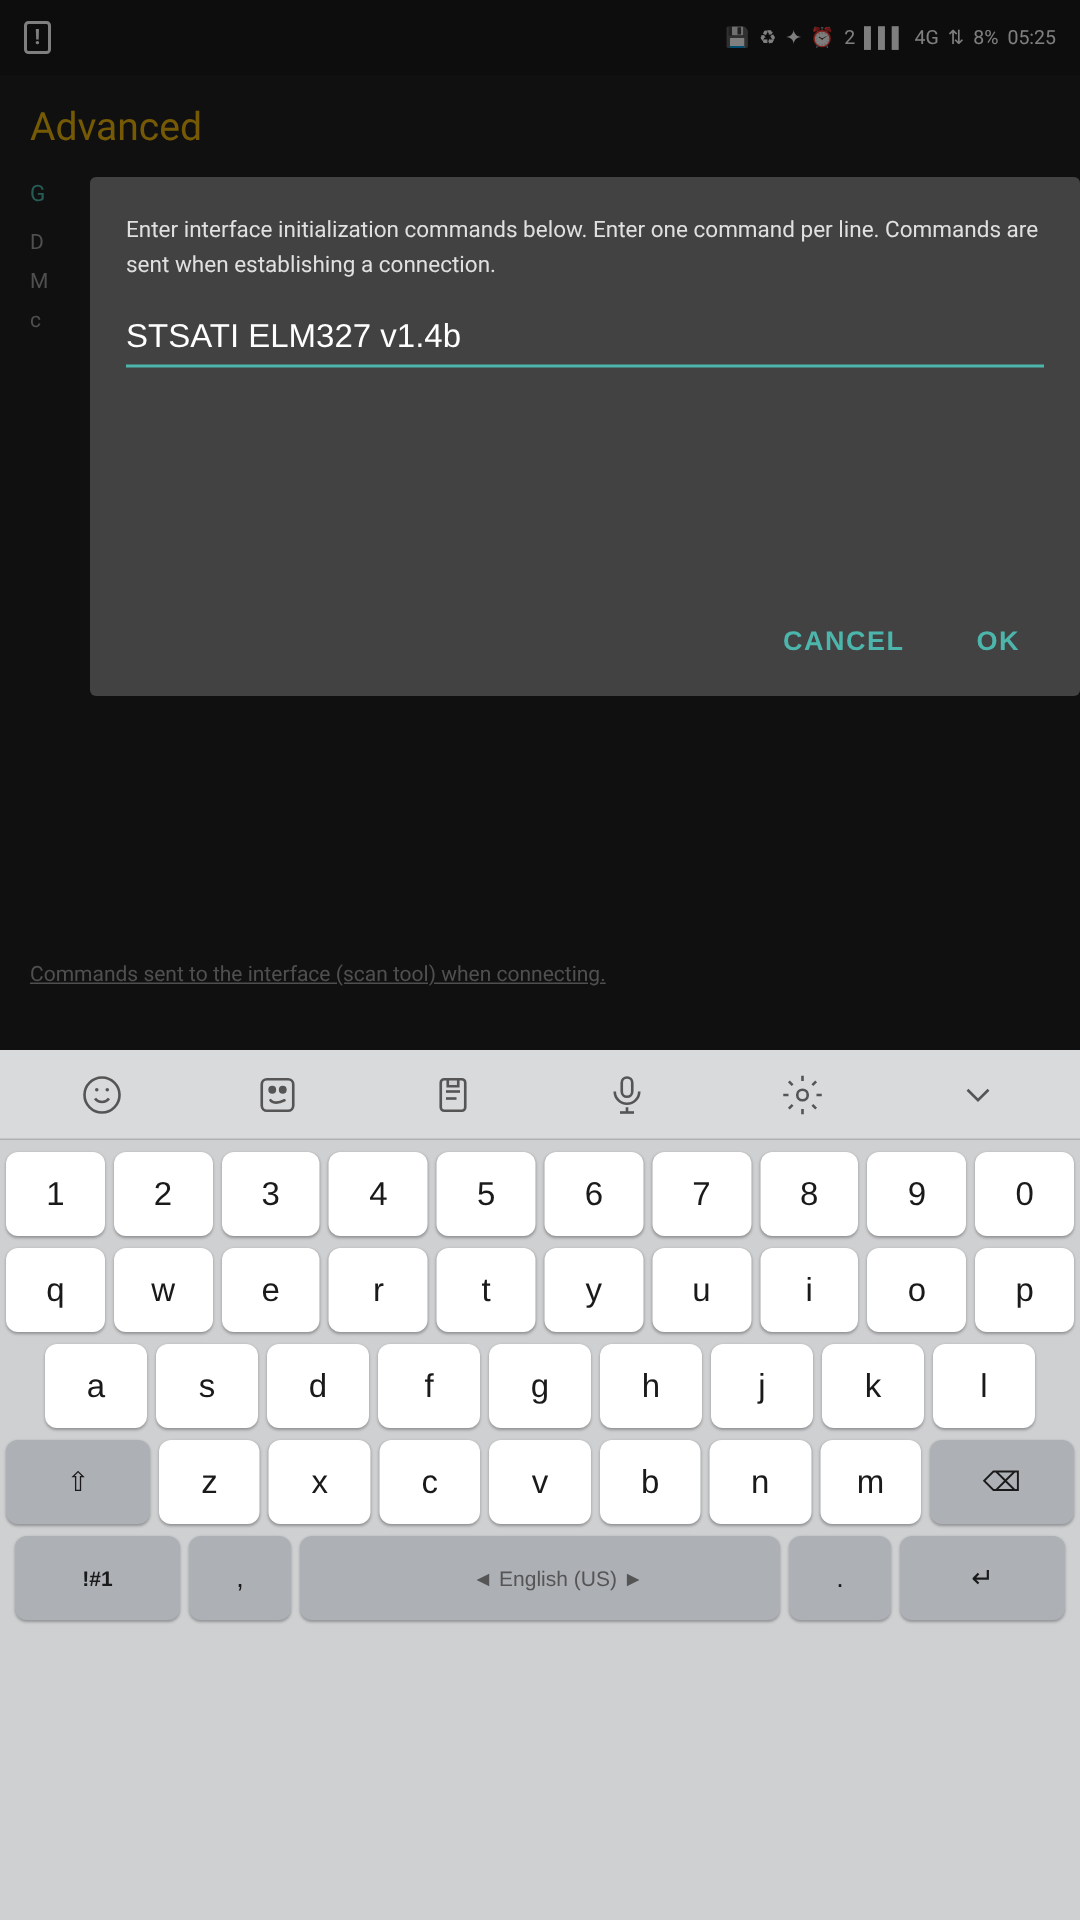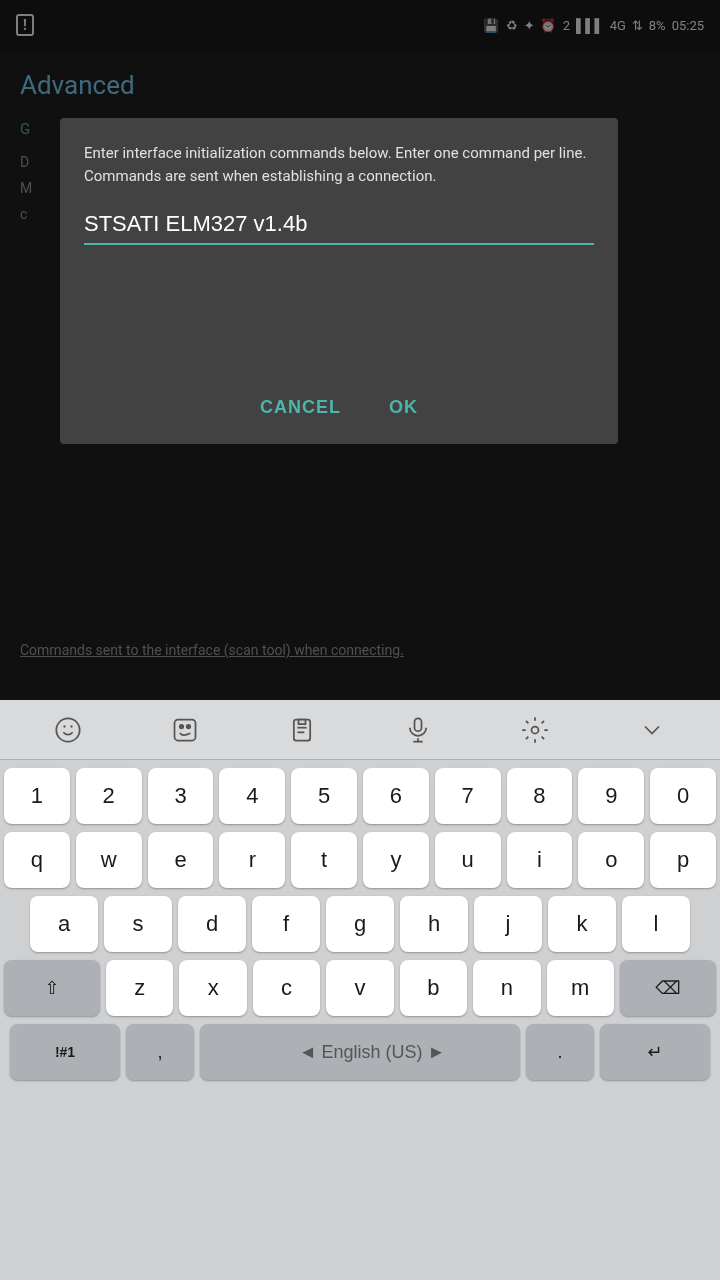--- a/index.html
+++ b/index.html
@@ -71,21 +71,21 @@
     .app-content {
       position: absolute;
       top: 50px; left: 0;
       width: 720px;
       height: 650px;
       background: #212121;
       padding: 20px 20px;
     }
 
     .app-title {
-      color: #7dd3fc;
+      color: #eab308;
       font-size: 26px;
       font-weight: 400;
       margin-bottom: 20px;
     }
 
     .app-section-label {
       color: #4db6ac;
       font-size: 15px;
       margin-bottom: 16px;
     }
@@ -104,37 +104,37 @@
       height: 700px;
       background: rgba(0,0,0,0.5);
       z-index: 20;
     }
 
     
     .dialog {
       position: absolute;
       top: 118px;
       left: 60px;
-      width: 558px;
+      width: 660px;
       background: #424242;
       border-radius: 4px;
       z-index: 30;
       padding: 24px 24px 16px 24px;
     }
 
     .dialog-description {
       color: #e0e0e0;
       font-size: 15px;
       line-height: 1.5;
       margin-bottom: 20px;
     }
 
     .dialog-input-area {
       position: relative;
-      margin-bottom: 4px;
+      margin-bottom: 24px;
     }
 
     .dialog-input {
       background: transparent;
       border: none;
       outline: none;
       color: #ffffff;
       font-size: 22px;
       font-weight: 400;
       width: 100%;
@@ -149,21 +149,21 @@
       margin-top: 2px;
     }
 
     
     .dialog-spacer {
       height: 130px;
     }
 
     .dialog-buttons {
       display: flex;
-      justify-content: center;
+      justify-content: flex-end;
       gap: 16px;
       padding-top: 8px;
     }
 
     .dialog-btn {
       background: transparent;
       border: none;
       cursor: pointer;
       font-size: 18px;
       font-weight: 600;
@@ -425,18 +425,18 @@
       <button class="key">v</button>
       <button class="key">b</button>
       <button class="key">n</button>
       <button class="key">m</button>
       <button class="key key-special key-wide">⌫</button>
     </div>
 
     <div class="key-row">
       <button class="key key-special key-wider key-symbol">!#1</button>
       <button class="key key-special">,</button>
-      <button class="key key-special key-space" style="font-size:18px; color:#555;padding-left:24px;">◄ English (US) ►</button>
+      <button class="key key-special key-space" style="font-size:14px; color:#555;padding-left:24px;">◄ English (US) ►</button>
       <button class="key key-special">.</button>
       <button class="key key-special key-wider">↵</button>
     </div>
   </div>
 </div>
 
 </body></html>

